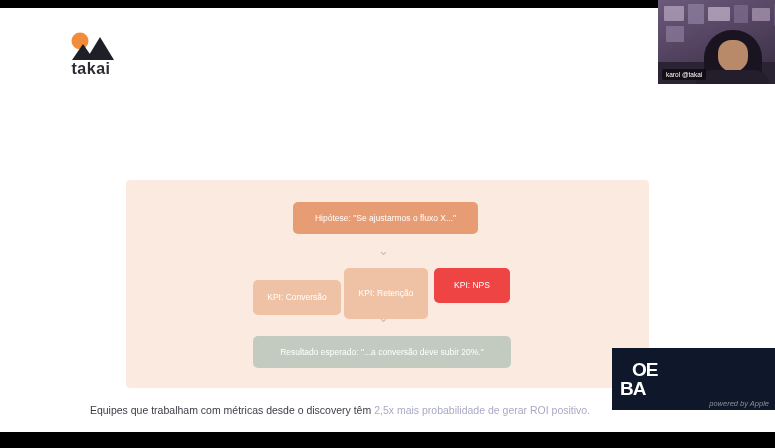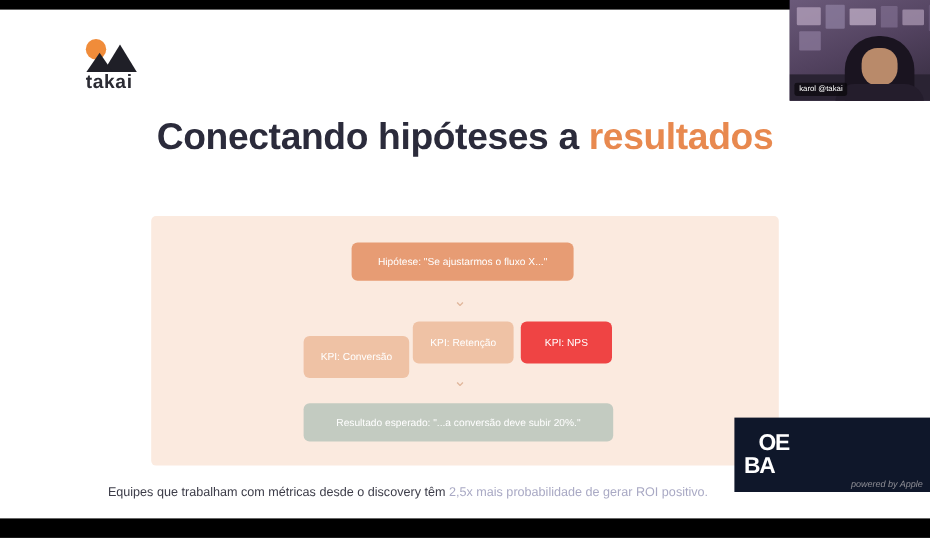--- a/index.html
+++ b/index.html
@@ -117,21 +117,21 @@
     left: 253px;
     top: 272px;
     width: 88px;
     height: 35px;
     background: #efc2a5;
   }
   .node-kpi2 {
     left: 344px;
     top: 260px;
     width: 84px;
-    height: 35px;
+    height: 51px;
     background: #efc2a5;
   }
   .node-kpi3 {
     left: 434px;
     top: 260px;
     width: 76px;
     height: 35px;
     background: #ef4444;
   }
   .node-result {
@@ -293,21 +293,20 @@
       <div class="logo-mark">
         <svg width="70" height="32" viewBox="0 0 70 32" xmlns="http://www.w3.org/2000/svg">
           <circle cx="24" cy="11" r="8.5" fill="#f08c3a"></circle>
           <path d="M30 30 L44 7 L58 30 Z" fill="#1f1f27"></path>
           <path d="M16 30 L27 14 L38 30 Z" fill="#1f1f27"></path>
         </svg>
       </div>
       <div class="logo-text">takai</div>
     </div>
 
-    <div class="heading"><span>Conectando hipóteses a </span><span class="accent">resultados</span></div>
 
 
     <div class="panel"></div>
 
     <div class="node node-hypothesis">Hipótese: "Se ajustarmos o fluxo X..."</div>
 
     <div class="arrow arrow-1">⌄</div>
 
     <div class="node node-kpi1">KPI: Conversão</div>
     <div class="node node-kpi2">KPI: Retenção</div>

